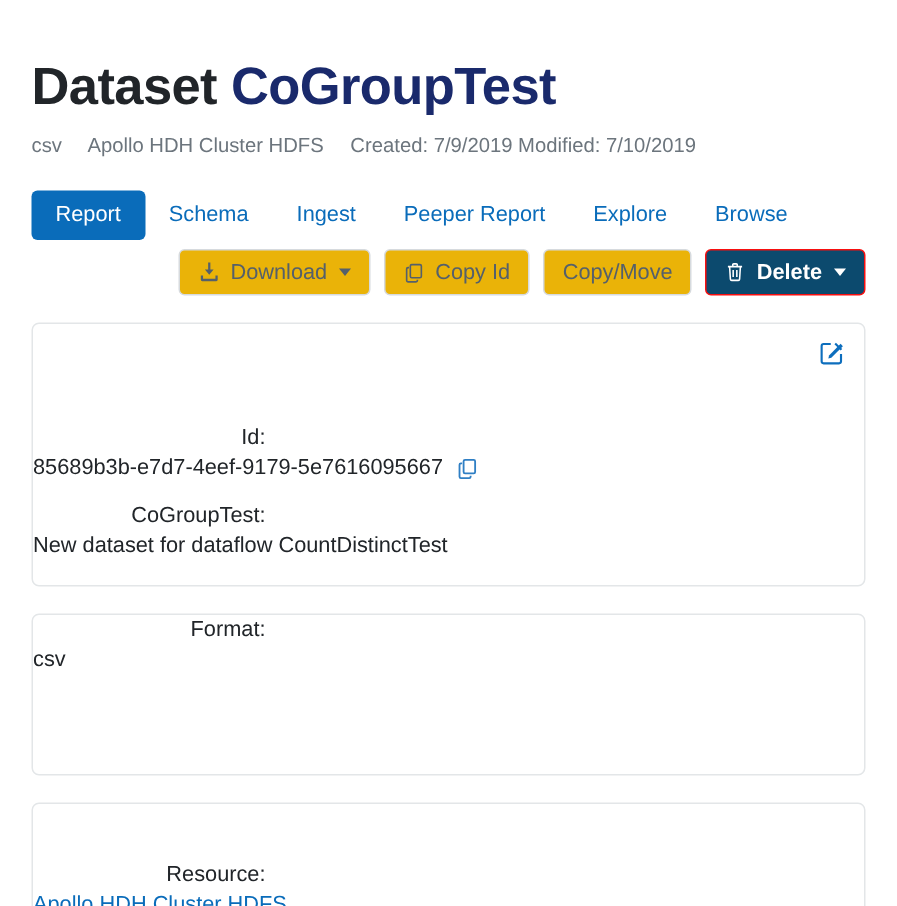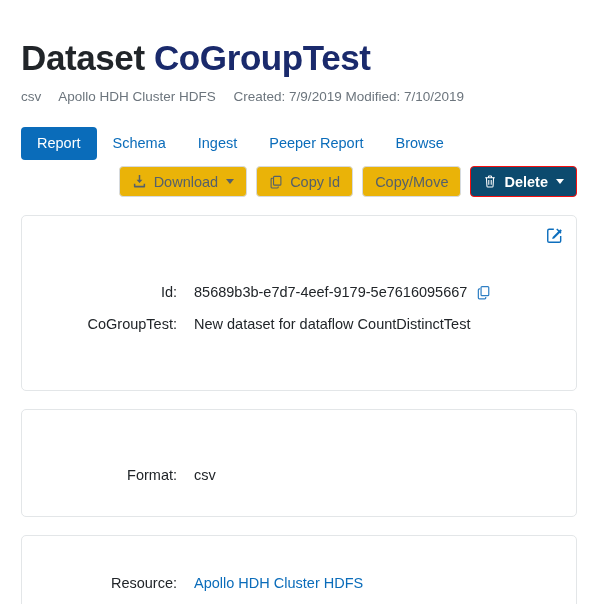--- a/index.html
+++ b/index.html
@@ -142,20 +142,21 @@
     padding: 0;
     cursor: pointer;
     color: #0d6ebd;
   }
 
   .field-row {
     display: flex;
     align-items: flex-start;
     font-size: 14.5px;
     line-height: 20px;
+    flex-direction: column;
   }
   .field-label {
     width: 172px;
     min-width: 172px;
     text-align: right;
     color: #212529;
     padding-right: 17px;
     box-sizing: border-box;
     white-space: nowrap;
   }
@@ -168,21 +169,21 @@
   }
   .field-value.link { color: #0a6cba; cursor: pointer; }
   .copy-id-icon {
     color: #2f7fc4;
     display: inline-flex;
     cursor: pointer;
   }
 
   .row-id { margin-top: 52px; }
   .row-desc { margin-top: 12px; }
-  .row-format { margin-top: 55px; }
+  .row-format { }
   .row-resource { margin-top: 37px; }
 </style>
 </head>
 <body>
 
 <div class="page">
 
   <h1 class="page-title">
     <span>Dataset</span>
     <span class="dataset-name">CoGroupTest</span>
@@ -192,20 +193,21 @@
     <span class="sub-seg">csv</span>
     <span class="sub-seg">Apollo HDH Cluster HDFS</span>
     <span class="sub-seg sub-dates">Created: 7/9/2019 Modified: 7/10/2019</span>
   </div>
 
   <nav class="tabs">
     <div class="tab active">Report</div>
     <div class="tab">Schema</div>
     <div class="tab">Ingest</div>
     <div class="tab">Peeper Report</div>
+    <div class="tab">Explore</div>
     <div class="tab">Browse</div>
   </nav>
 
   <div class="toolbar">
 
     <button class="btn">
       <span>
         <svg width="15" height="15" viewBox="0 0 16 16" fill="#55606b" aria-hidden="true">
           <path d="M7.2 1h1.6v5.1h2.3L8 9.7 4.9 6.1h2.3V1z"></path>
           <path d="M2 10.3h1.6v2.3h8.8v-2.3H14v3.1a1 1 0 0 1-1 1H3a1 1 0 0 1-1-1v-3.1z"></path>

